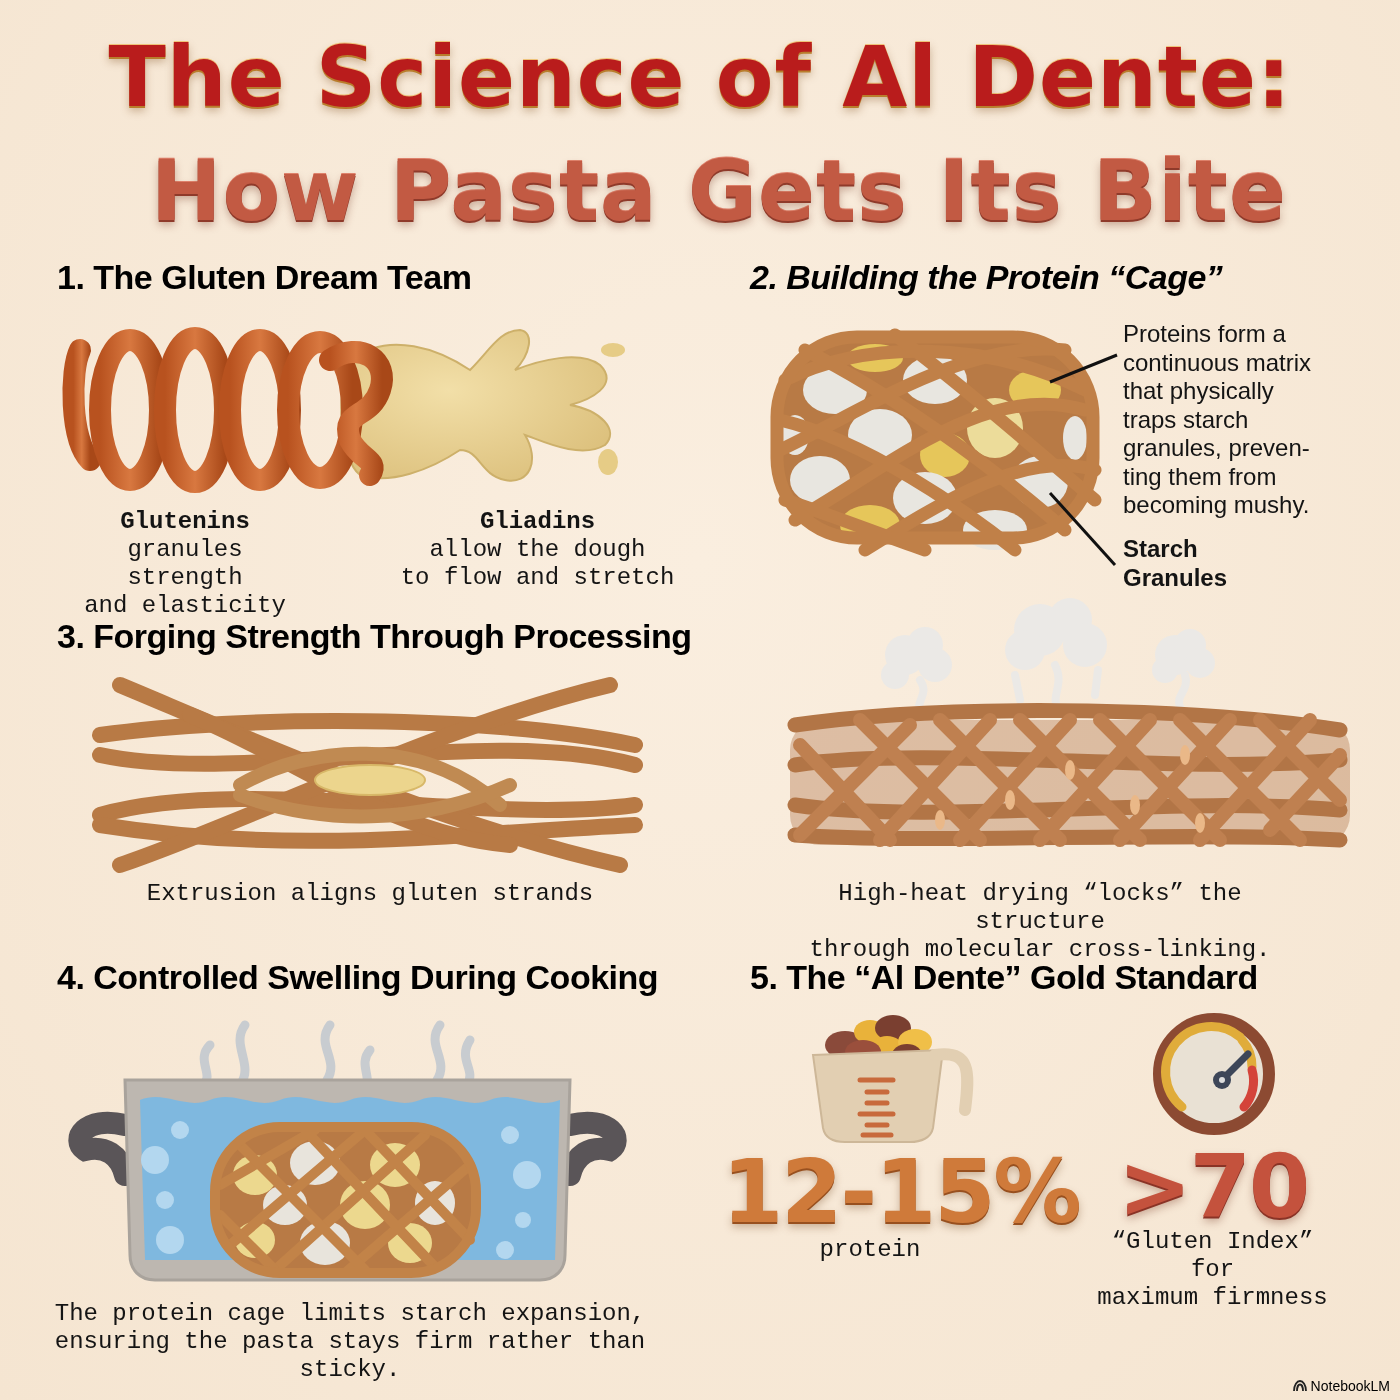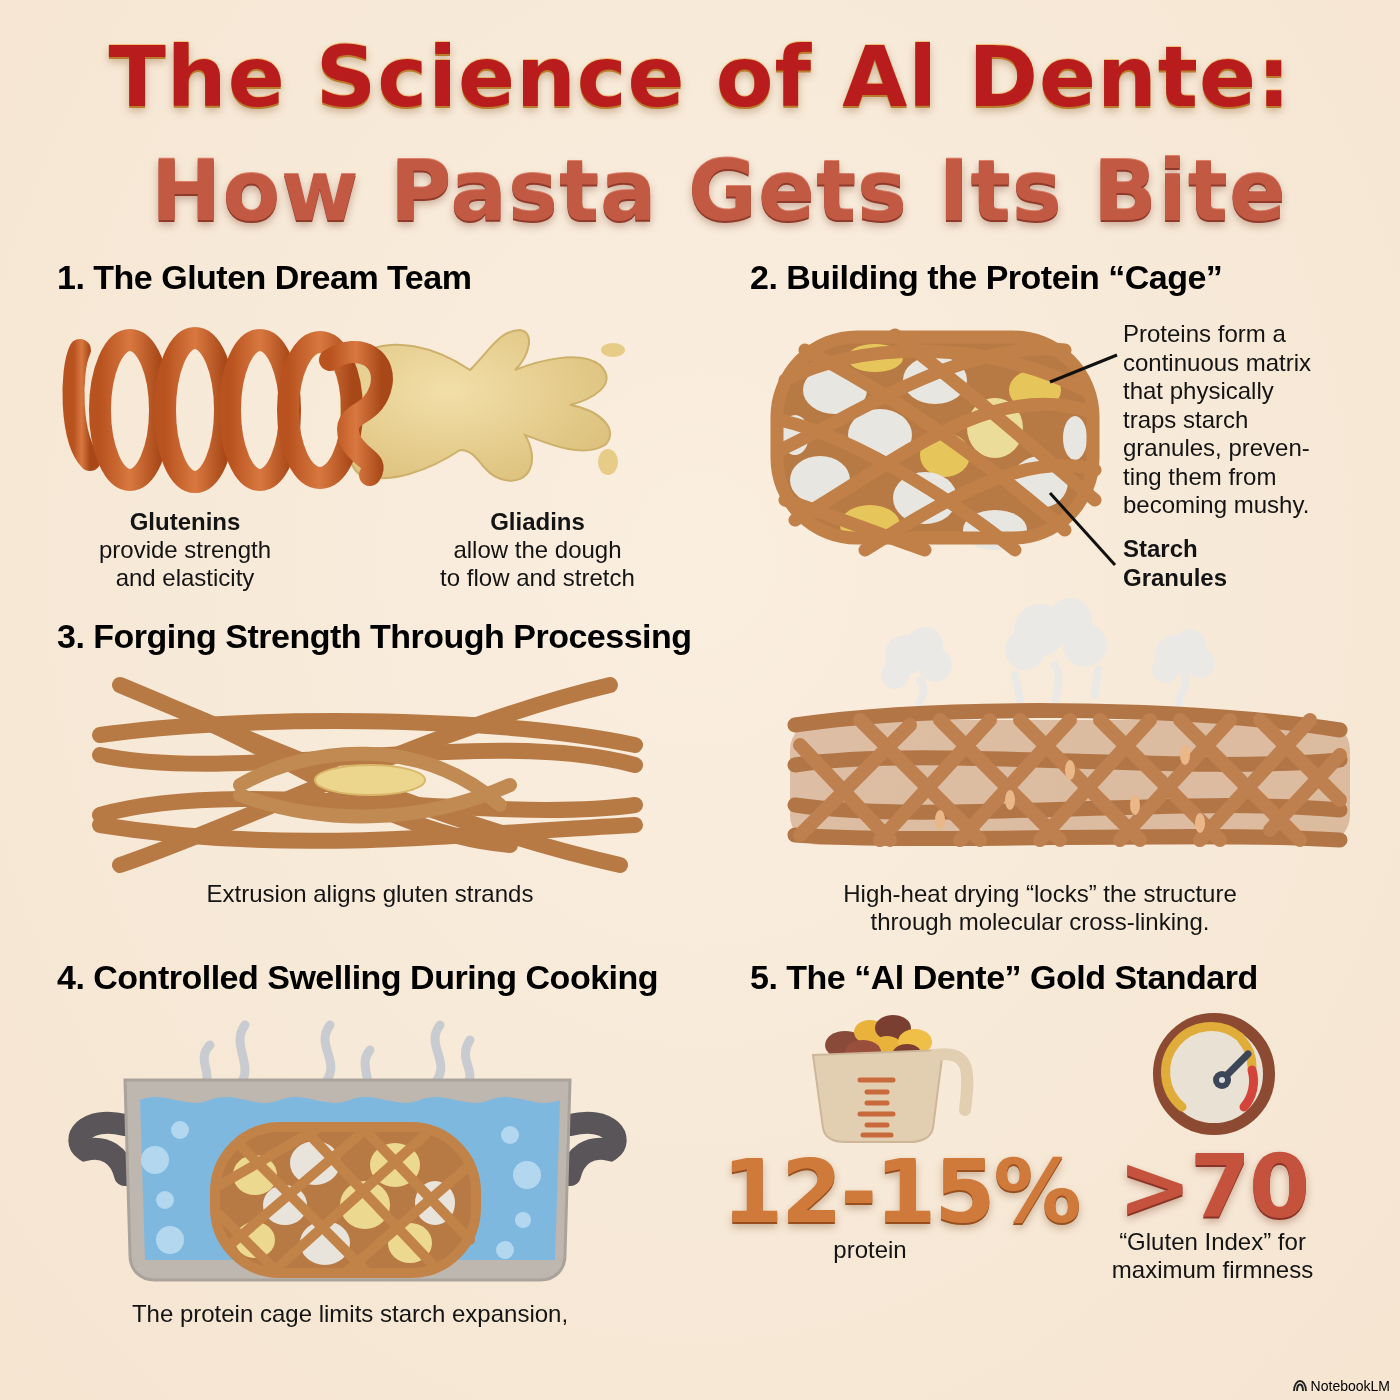--- a/index.html
+++ b/index.html
@@ -24,21 +24,21 @@
     top: 142px; font-size: 84px; color: #c25a43;
     text-shadow: 0 2px 0 #8f3a2a, 0 5px 8px rgba(110,40,20,0.35), 0 -1px 0 #e2856f;
     padding-left: 19px;
   }
   .h {
     position: absolute; font-weight: bold; font-size: 34px; color: #000000;
     font-family: "Liberation Sans", sans-serif; letter-spacing: -0.5px;
   }
   .cap {
     position: absolute; text-align: center; font-size: 24px; line-height: 28px; color: #141414;
-    font-family: Liberation Sans, sans-serif;
+    font-family: Liberation Mono, monospace;
   }
   .cap b { display: block; font-weight: bold; }
   .side {
     position: absolute; font-size: 24px; line-height: 28.5px; color: #141414;
     font-family: "Liberation Sans", sans-serif;
   }
   .stat {
     position: absolute; font-family: "DejaVu Sans", sans-serif; font-weight: bold;
     font-size: 88px; letter-spacing: -2px;
   }
@@ -75,30 +75,30 @@
     <path d="M20 40 C10 60 10 130 30 150"></path>
     <ellipse cx="70" cy="100" rx="30" ry="70"></ellipse>
     <ellipse cx="135" cy="100" rx="30" ry="72"></ellipse>
     <ellipse cx="200" cy="100" rx="30" ry="70"></ellipse>
     <ellipse cx="260" cy="100" rx="32" ry="68"></ellipse>
     <path d="M270 50 C300 30 330 50 320 80 C310 110 280 100 290 130 C300 150 320 150 310 165"></path>
   </g>
 </svg>
 <div class="cap" style="left:70px;top:508px;width:230px;">
   <b>Glutenins</b>
-  <span style="display:block">provide strength</span>
+  <span style="display:block">granules strength</span>
   <span style="display:block">and elasticity</span>
 </div>
 <div class="cap" style="left:400px;top:508px;width:275px;">
   <b>Gliadins</b>
   <span style="display:block">allow the dough</span>
   <span style="display:block">to flow and stretch</span>
 </div>
 
-<div class="h" style="left:750px;top:258px;">2. Building the Protein “Cage”</div>
+<div class="h" style="left:750px;top:258px;font-style:italic;">2. Building the Protein “Cage”</div>
 <svg style="left:765px;top:320px;" width="340" height="235" viewBox="0 0 340 235">
   <rect x="10" y="15" width="320" height="205" rx="80" fill="#b87a45"></rect>
   <g>
     <ellipse cx="70" cy="70" rx="32" ry="24" fill="#e8e6e0"></ellipse>
     <ellipse cx="110" cy="38" rx="28" ry="14" fill="#e6c65a"></ellipse>
     <ellipse cx="170" cy="60" rx="32" ry="24" fill="#e8e6e0"></ellipse>
     <ellipse cx="115" cy="115" rx="32" ry="26" fill="#e8e6e0"></ellipse>
     <ellipse cx="230" cy="108" rx="28" ry="30" fill="#ecdc9a"></ellipse>
     <ellipse cx="270" cy="70" rx="26" ry="20" fill="#e6c65a"></ellipse>
     <ellipse cx="180" cy="135" rx="25" ry="22" fill="#e6c65a"></ellipse>
@@ -263,20 +263,21 @@
       <path d="M280 268 L405 160"></path>
     <path d="M175 140 L300 265"></path>
       <path d="M240 125 L370 262"></path>
       <path d="M300 125 L405 235"></path>
       <path d="M155 210 L210 265"></path>
     <rect x="150" y="122" width="261" height="146" rx="65"></rect>
   </g>
 </svg>
 <div class="cap" style="left:30px;top:1300px;width:640px;">
   <span style="display:block">The protein cage limits starch expansion,</span>
+  <span style="display:block">ensuring the pasta stays firm rather than sticky.</span>
 </div>
 
 <div class="h" style="left:750px;top:958px;">5. The “Al Dente” Gold Standard</div>
 <svg style="left:785px;top:1010px;" width="190" height="135" viewBox="0 0 190 135">
   <g>
     <ellipse cx="60" cy="35" rx="20" ry="14" fill="#8a4a3a"></ellipse>
     <ellipse cx="85" cy="22" rx="16" ry="12" fill="#e9b23a"></ellipse>
     <ellipse cx="108" cy="18" rx="18" ry="13" fill="#7a3f30"></ellipse>
     <ellipse cx="102" cy="38" rx="16" ry="12" fill="#e9b23a"></ellipse>
     <ellipse cx="130" cy="32" rx="17" ry="13" fill="#f0bf48"></ellipse>

